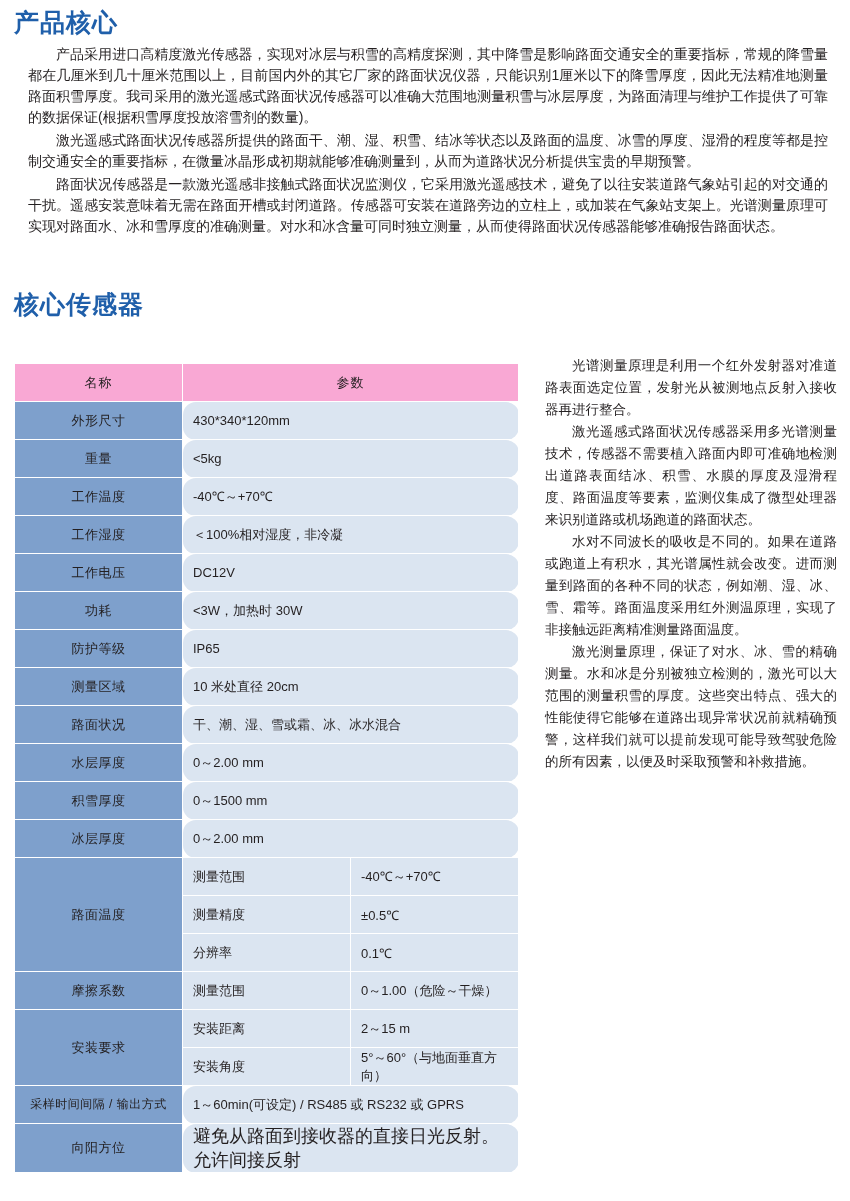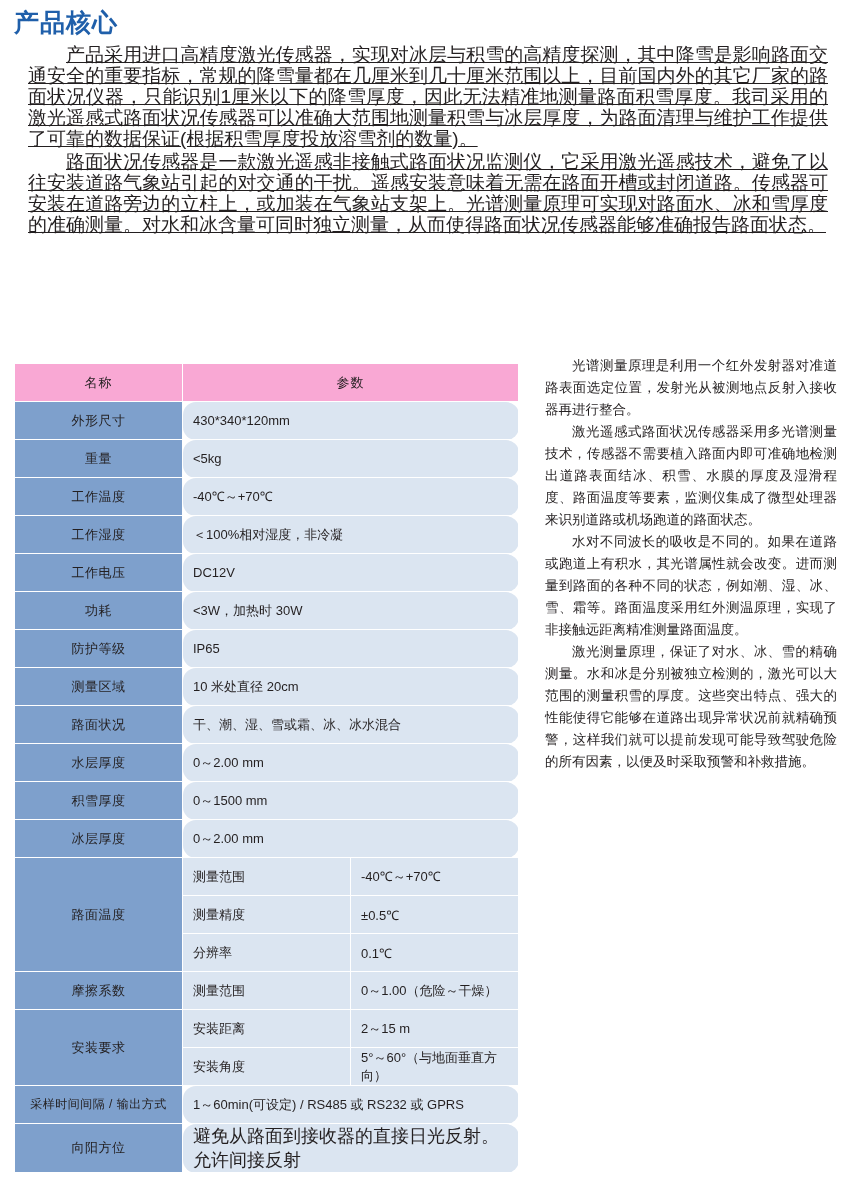--- a/index.html
+++ b/index.html
@@ -27,28 +27,27 @@
     letter-spacing: 1px;
     margin: 0;
     padding: 0;
   }
   #title-core-product {
     position: absolute;
     left: 14px;
     top: 6px;
   }
   .para {
-    font-size: 19px;
+    font-size: 14px;
     line-height: 21px;
     color: #231f20;
     text-align: justify;
     text-justify: inter-ideograph;
     margin: 0 0 2px 0;
     text-indent: 2em;
-    text-decoration: underline;
   }
   #intro-block {
     position: absolute;
     left: 28px;
     top: 44px;
     width: 800px;
   }
   #title-core-sensor {
     position: absolute;
     left: 14px;
@@ -127,23 +126,25 @@
 </style>
 </head>
 <body>
 
 <div class="page">
 
   <h1 class="section-title" id="title-core-product">产品核心</h1>
 
   <div id="intro-block">
     <p class="para">产品采用进口高精度激光传感器，实现对冰层与积雪的高精度探测，其中降雪是影响路面交通安全的重要指标，常规的降雪量都在几厘米到几十厘米范围以上，目前国内外的其它厂家的路面状况仪器，只能识别1厘米以下的降雪厚度，因此无法精准地测量路面积雪厚度。我司采用的激光遥感式路面状况传感器可以准确大范围地测量积雪与冰层厚度，为路面清理与维护工作提供了可靠的数据保证(根据积雪厚度投放溶雪剂的数量)。</p>
+    <p class="para">激光遥感式路面状况传感器所提供的路面干、潮、湿、积雪、结冰等状态以及路面的温度、冰雪的厚度、湿滑的程度等都是控制交通安全的重要指标，在微量冰晶形成初期就能够准确测量到，从而为道路状况分析提供宝贵的早期预警。</p>
     <p class="para">路面状况传感器是一款激光遥感非接触式路面状况监测仪，它采用激光遥感技术，避免了以往安装道路气象站引起的对交通的干扰。遥感安装意味着无需在路面开槽或封闭道路。传感器可安装在道路旁边的立柱上，或加装在气象站支架上。光谱测量原理可实现对路面水、冰和雪厚度的准确测量。对水和冰含量可同时独立测量，从而使得路面状况传感器能够准确报告路面状态。</p>
   </div>
 
+  <h1 class="section-title" id="title-core-sensor">核心传感器</h1>
 
   <div id="spec-table-wrap">
     <table class="spec">
       <tbody>
         <tr>
           <td class="hdr">名称</td>
           <td class="hdr" colspan="2">参数</td>
         </tr>
 
         <tr>

